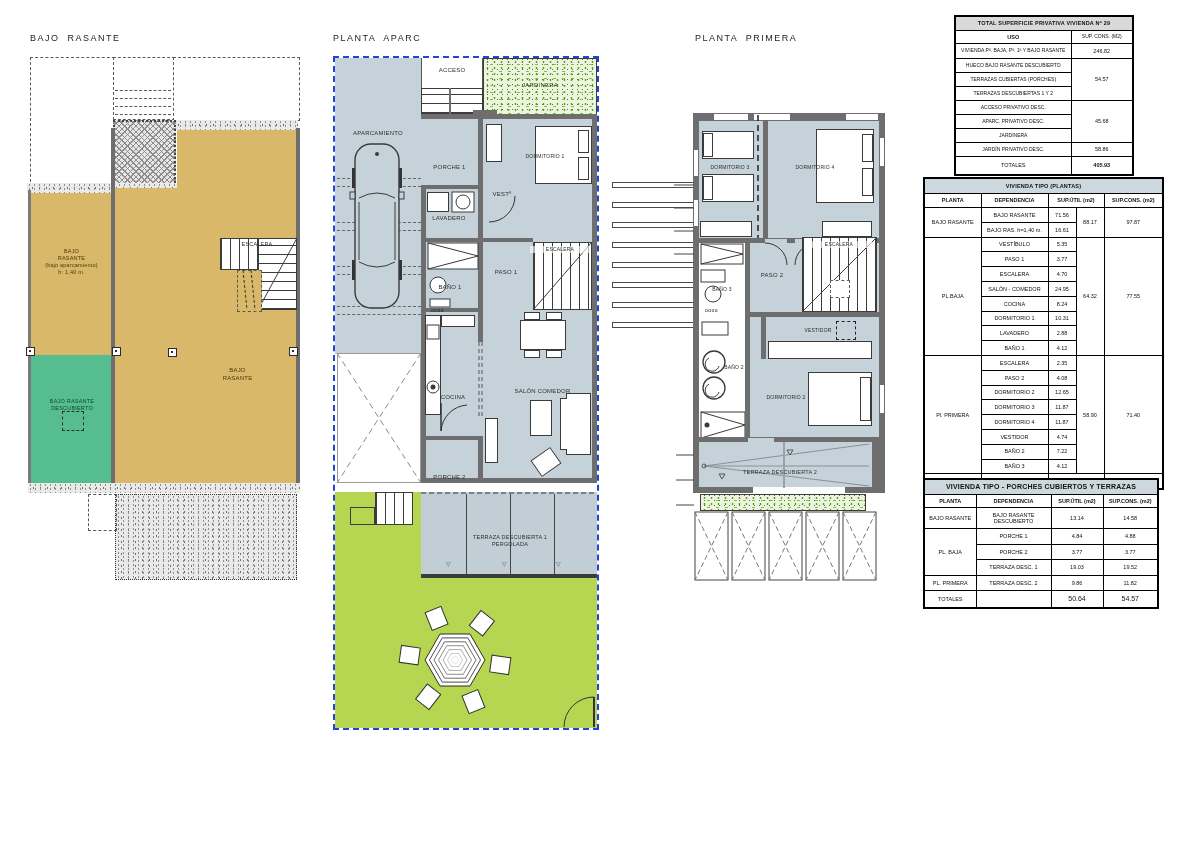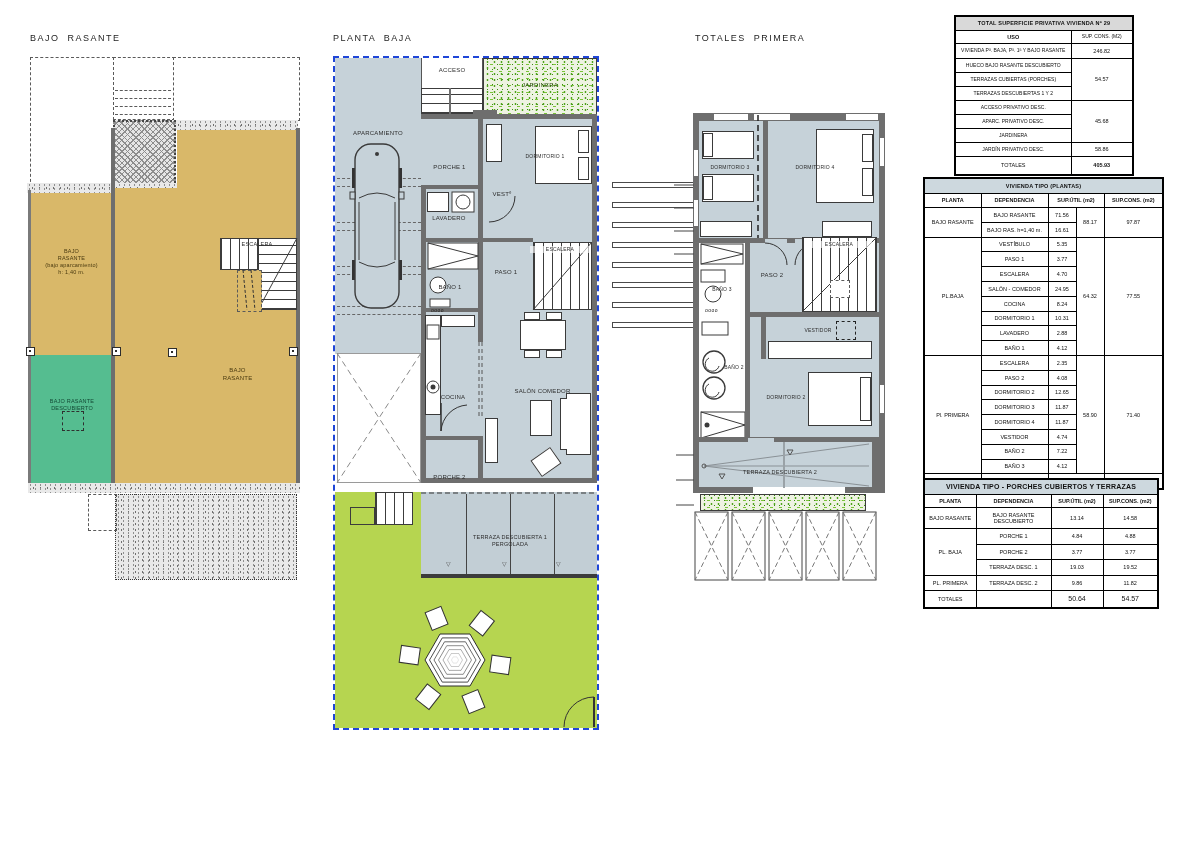--- a/index.html
+++ b/index.html
@@ -102,21 +102,21 @@
 
   <div class="lbl s55" style="left:30px;top:248px;width:83px;color:#4a3a10;">BAJO
 RASANTE
 (bajo aparcamiento)
 h: 1,40 m.</div>
   <div class="lbl" style="left:180px;top:367px;width:115px;color:#4a3a10;">BAJO
 RASANTE</div>
   <div class="lbl s55" style="left:32px;top:398px;width:80px;color:#134a35;">BAJO RASANTE
 DESCUBIERTO</div>
 
-  <div class="ptitle" style="left:333px;top:33px;">PLANTA  BAJA</div>
+  <div class="ptitle" style="left:333px;top:33px;">PLANTA  APARC</div>
 
   <div class="fill" style="left:335px;top:492px;width:262px;height:236px;background:#b6d550;"></div>
   <div class="fill" style="left:335px;top:58px;width:86px;height:296px;background:#c6d2d9;"></div>
   <div class="fill" style="left:421px;top:119px;width:176px;height:364px;background:#c6d2d9;"></div>
   <div class="fill" style="left:421px;top:492px;width:176px;height:86px;background:#c2ced5;"></div>
 
   <div class="fill" style="left:421px;top:58px;width:62px;height:30px;background:#fff;border-left:1px solid #555;border-right:1px solid #555;box-sizing:border-box;"></div>
   <div class="stairh" style="left:421px;top:88px;width:62px;height:26px;"></div>
   <div class="wall" style="left:449px;top:88px;width:2px;height:26px;"></div>
   <div class="lbl" style="left:421px;top:67px;width:62px;">ACCESO</div>
@@ -293,21 +293,21 @@
 
   <div class="louver" style="left:612px;top:182px;"></div>
   <div class="louver" style="left:612px;top:202px;"></div>
   <div class="louver" style="left:612px;top:222px;"></div>
   <div class="louver" style="left:612px;top:242px;"></div>
   <div class="louver" style="left:612px;top:262px;"></div>
   <div class="louver" style="left:612px;top:282px;"></div>
   <div class="louver" style="left:612px;top:302px;"></div>
   <div class="louver" style="left:612px;top:322px;"></div>
 
-  <div class="ptitle" style="left:695px;top:33px;">TOTALES  PRIMERA</div>
+  <div class="ptitle" style="left:695px;top:33px;">PLANTA  PRIMERA</div>
 
   <div class="fill" style="left:699px;top:121px;width:180px;height:366px;background:#c6d2d9;"></div>
 
   <div class="wall" style="left:693px;top:113px;width:192px;height:8px;"></div>
   <div class="fill" style="left:714px;top:114px;width:34px;height:6px;background:#fff;"></div>
   <div class="fill" style="left:754px;top:114px;width:36px;height:6px;background:#fff;"></div>
   <div class="fill" style="left:846px;top:114px;width:32px;height:6px;background:#fff;"></div>
   <div class="wall" style="left:693px;top:113px;width:6px;height:380px;"></div>
   <div class="fill" style="left:694px;top:150px;width:4px;height:26px;background:#fff;"></div>
   <div class="fill" style="left:694px;top:200px;width:4px;height:26px;background:#fff;"></div>

